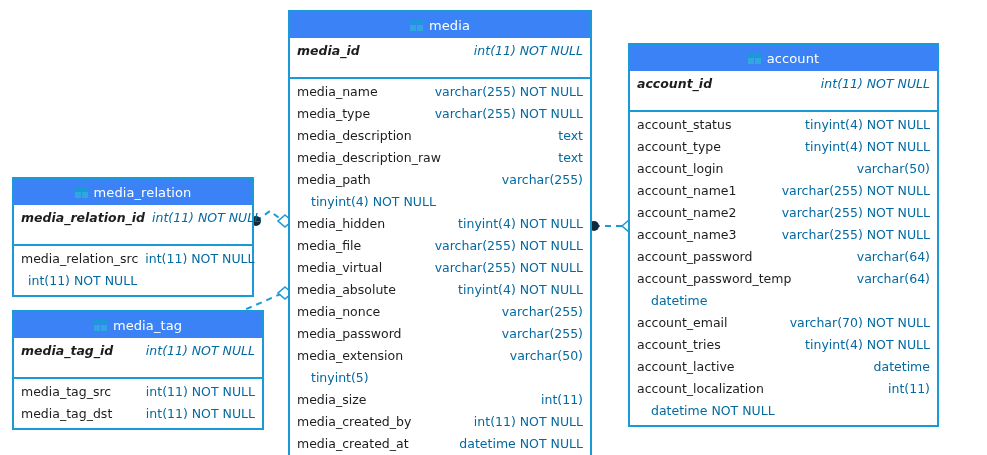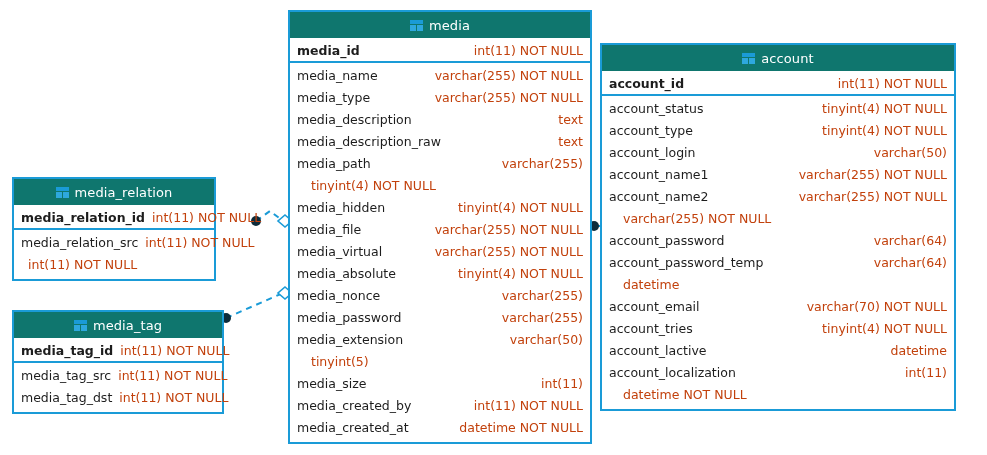--- a/index.html
+++ b/index.html
@@ -31,21 +31,21 @@
   }
 
   .entity {
     position: absolute;
     box-sizing: border-box;
     border: 2px solid #1a9bd7;
     background: #ffffff;
     z-index: 2;
   }
   .entity-header {
-    background: #0f766e;
+    background: #3b82f6;
     color: #ffffff;
     height: 26px;
     display: flex;
     align-items: center;
     justify-content: center;
     gap: 6px;
     font-size: 13px;
     letter-spacing: 0.1px;
   }
   .tbl-icon {
@@ -72,31 +72,31 @@
   .attr {
     display: flex;
     align-items: baseline;
     justify-content: space-between;
     padding: 1px 7px 1px 7px;
     font-size: 12.5px;
     color: #222222;
     line-height: 20px;
     white-space: nowrap;
   }
-  .attr.pk { padding-top: 3px; padding-bottom: 0; }
+  .attr.pk { padding-top: 3px; padding-bottom: 16px; font-style: italic; }
   .attr .aname { color: #1d1d1d; }
   .attr.pk .aname { font-weight: bold; }
-  .attr .atype { color: #c2410c; padding-left: 14px; }
+  .attr .atype { color: #0369a1; padding-left: 14px; }
   .attr.compact .atype { padding-left: 7px; }
 
   
   #ent-media        { left: 288px; top: 10px;  width: 304px; }
-  #ent-account      { left: 600px; top: 43px;  width: 356px; }
-  #ent-media_relation { left: 12px; top: 177px; width: 204px; }
-  #ent-media_tag    { left: 12px; top: 310px;  width: 212px; }
+  #ent-account      { left: 628px; top: 43px;  width: 311px; }
+  #ent-media_relation { left: 12px; top: 177px; width: 242px; }
+  #ent-media_tag    { left: 12px; top: 310px;  width: 252px; }
 
   .edge-line {
     stroke: #1a9bd7;
     stroke-width: 2;
     stroke-dasharray: 6 5;
     fill: none;
   }
   .edge-dot { fill: #0d2b3a; }
   .edge-diamond { fill: #ffffff; stroke: #1a9bd7; stroke-width: 1.6; }
 </style>
@@ -241,20 +241,21 @@
         </div>
       <div class="attr">
           <span class="aname">account_name1</span>
           <span class="atype">varchar(255) NOT NULL</span>
         </div>
       <div class="attr">
           <span class="aname">account_name2</span>
           <span class="atype">varchar(255) NOT NULL</span>
         </div>
       <div class="attr">
+          <span class="aname">account_name3</span>
           <span class="atype">varchar(255) NOT NULL</span>
         </div>
       <div class="attr">
           <span class="aname">account_password</span>
           <span class="atype">varchar(64)</span>
         </div>
       <div class="attr">
           <span class="aname">account_password_temp</span>
           <span class="atype">varchar(64)</span>
         </div>

